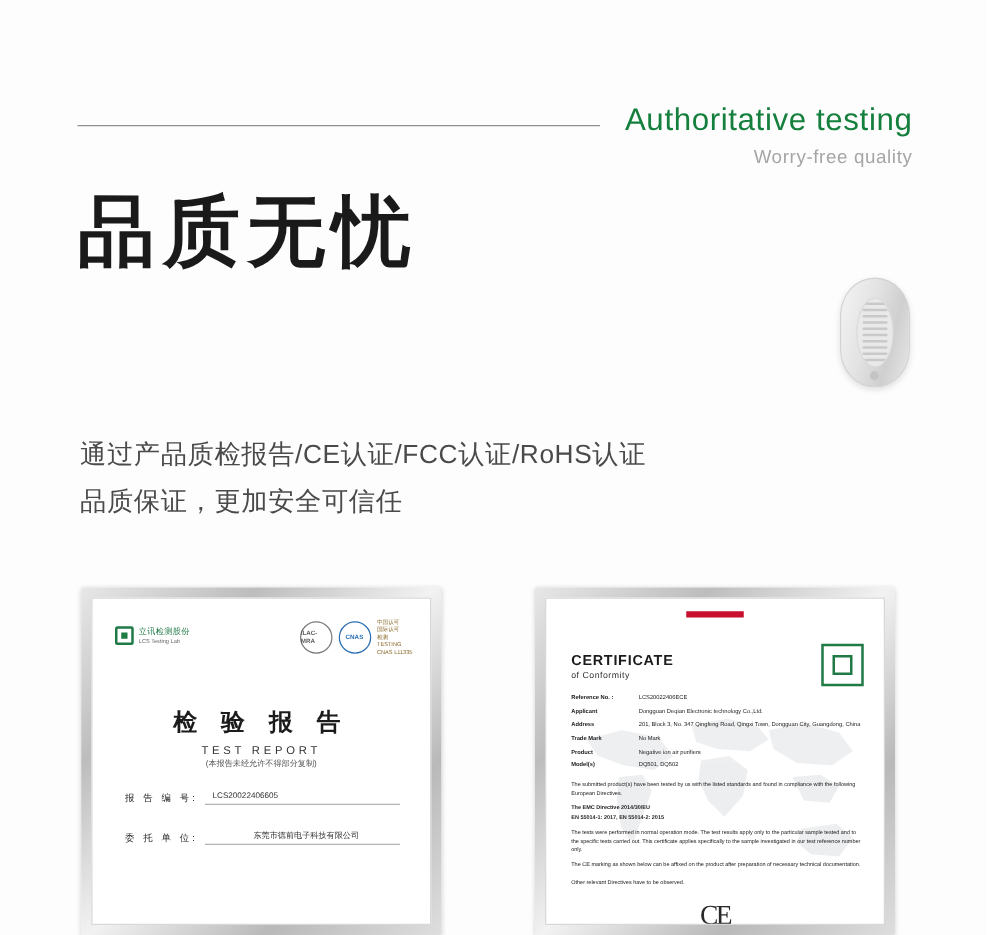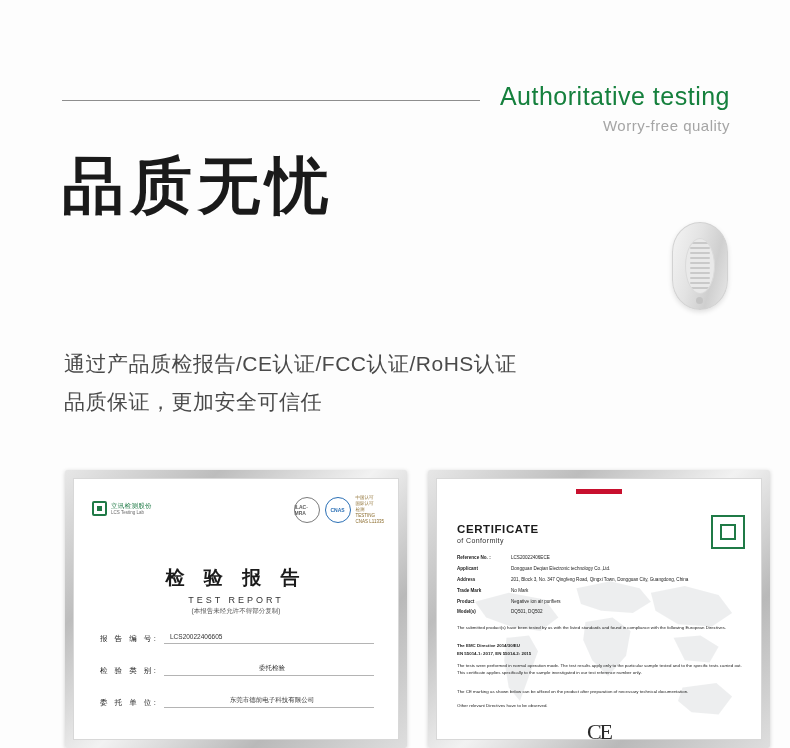--- a/index.html
+++ b/index.html
@@ -104,21 +104,21 @@
 
   
   .frames {
     position: absolute;
     left: 0; top: 470px;
     width: 790px; height: 278px;
   }
   .frame {
     position: absolute;
     top: 0;
-    width: 342px; height: 278px;
+    width: 288px; height: 278px;
     padding: 8px;
     background: linear-gradient(135deg,#e7e7e7 0%,#bdbdbd 25%,#f2f2f2 50%,#b9b9b9 75%,#dedede 100%);
     border-radius: 2px;
     box-shadow: 0 1px 4px rgba(0,0,0,.18);
   }
   .frame.left { left: 65px; }
   .frame.right { left: 428px; }
   .frame .mat {
     width: 100%; height: 100%;
     background: #ffffff;
@@ -313,24 +313,20 @@
           <div class="en">TEST REPORT</div>
         </div>
         <div class="report-note">(本报告未经允许不得部分复制)</div>
 
         <div class="fields">
           <div class="field-row">
             <div class="lbl">报 告 编 号:</div>
             <div class="val">LCS20022406605</div>
           </div>
           <div class="field-row">
-            <div class="lbl">检 验 类 别:</div>
-            <div class="val center">委托检验</div>
-          </div>
-          <div class="field-row">
             <div class="lbl">委 托 单 位:</div>
             <div class="val center">东莞市德前电子科技有限公司</div>
           </div>
         </div>
 
       </div>
     </div>
 
     <div class="frame right">
       <div class="mat">

